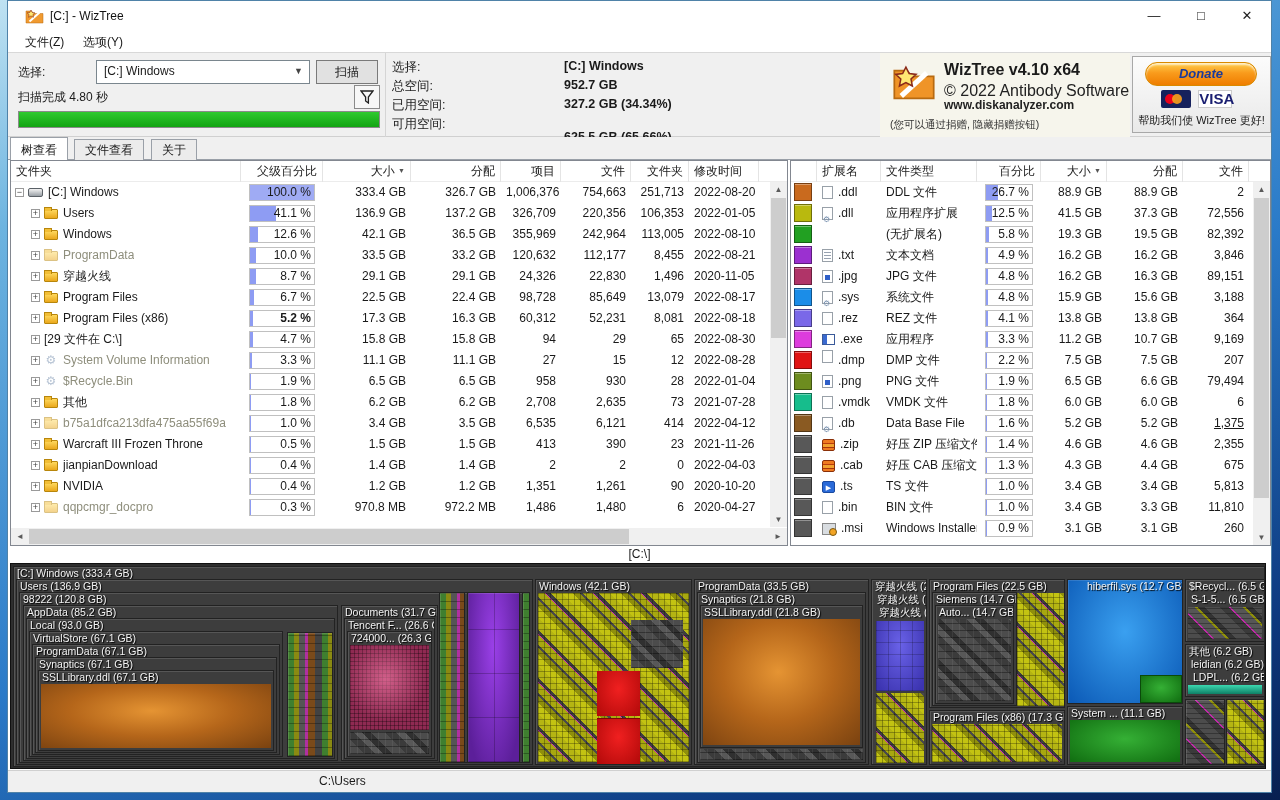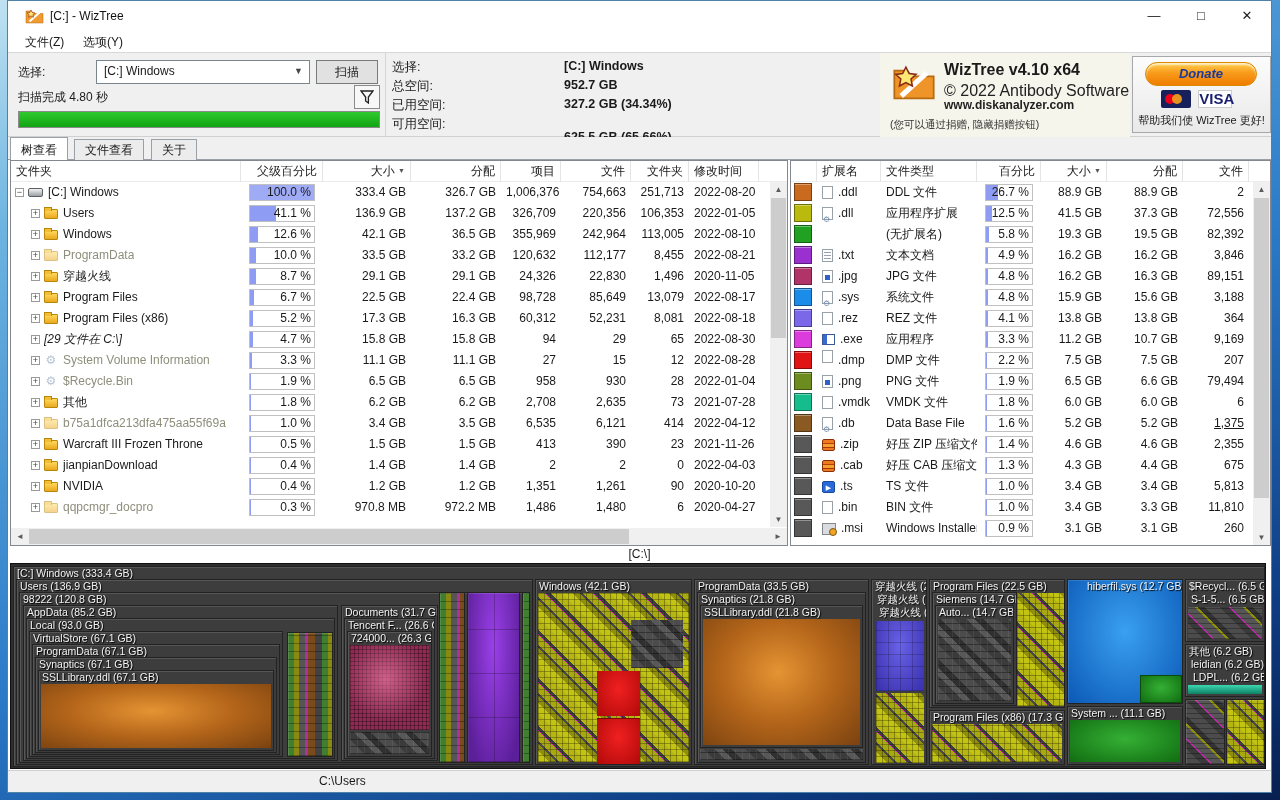--- a/index.html
+++ b/index.html
@@ -319,34 +319,34 @@
         </div>
         <div class="trow">
           <div class="cell" style="width: 230px; display: flex; align-items: center; padding-left: 20px;">
             <span class="exp">+</span>
             <span class="ic ic-folder"></span>
             <span style="overflow: hidden; white-space: nowrap;">Program Files (x86)</span>
           </div>
           <div class="cell" style="width: 82px;">
             <span class="pbox">
               <i class="pfill" style="width: 5.2%;"></i>
-              <b class="pnum" style="font-weight: normal;">5.2 %</b>
+              <b class="pnum" style="font-weight: bold;">5.2 %</b>
             </span>
           </div>
           <div class="cell r" style="width: 88px;">17.3 GB</div>
           <div class="cell r" style="width: 90px;">16.3 GB</div>
           <div class="cell r" style="width: 60px;">60,312</div>
           <div class="cell r" style="width: 70px;">52,231</div>
           <div class="cell r" style="width: 58px;">8,081</div>
           <div class="cell " style="width: 70px;">2022-08-18</div>
         </div>
         <div class="trow">
           <div class="cell" style="width: 230px; display: flex; align-items: center; padding-left: 20px;">
             <span class="exp">+</span>
-            <span style="overflow: hidden; white-space: nowrap; font-style: italic;">[29 文件在 C:\]</span>
+            <span style="overflow: hidden; white-space: nowrap;">[29 文件在 C:\]</span>
           </div>
           <div class="cell" style="width: 82px;">
             <span class="pbox">
               <i class="pfill" style="width: 4.7%;"></i>
               <b class="pnum" style="font-weight: normal;">4.7 %</b>
             </span>
           </div>
           <div class="cell r" style="width: 88px;">15.8 GB</div>
           <div class="cell r" style="width: 90px;">15.8 GB</div>
           <div class="cell r" style="width: 60px;">94</div>

